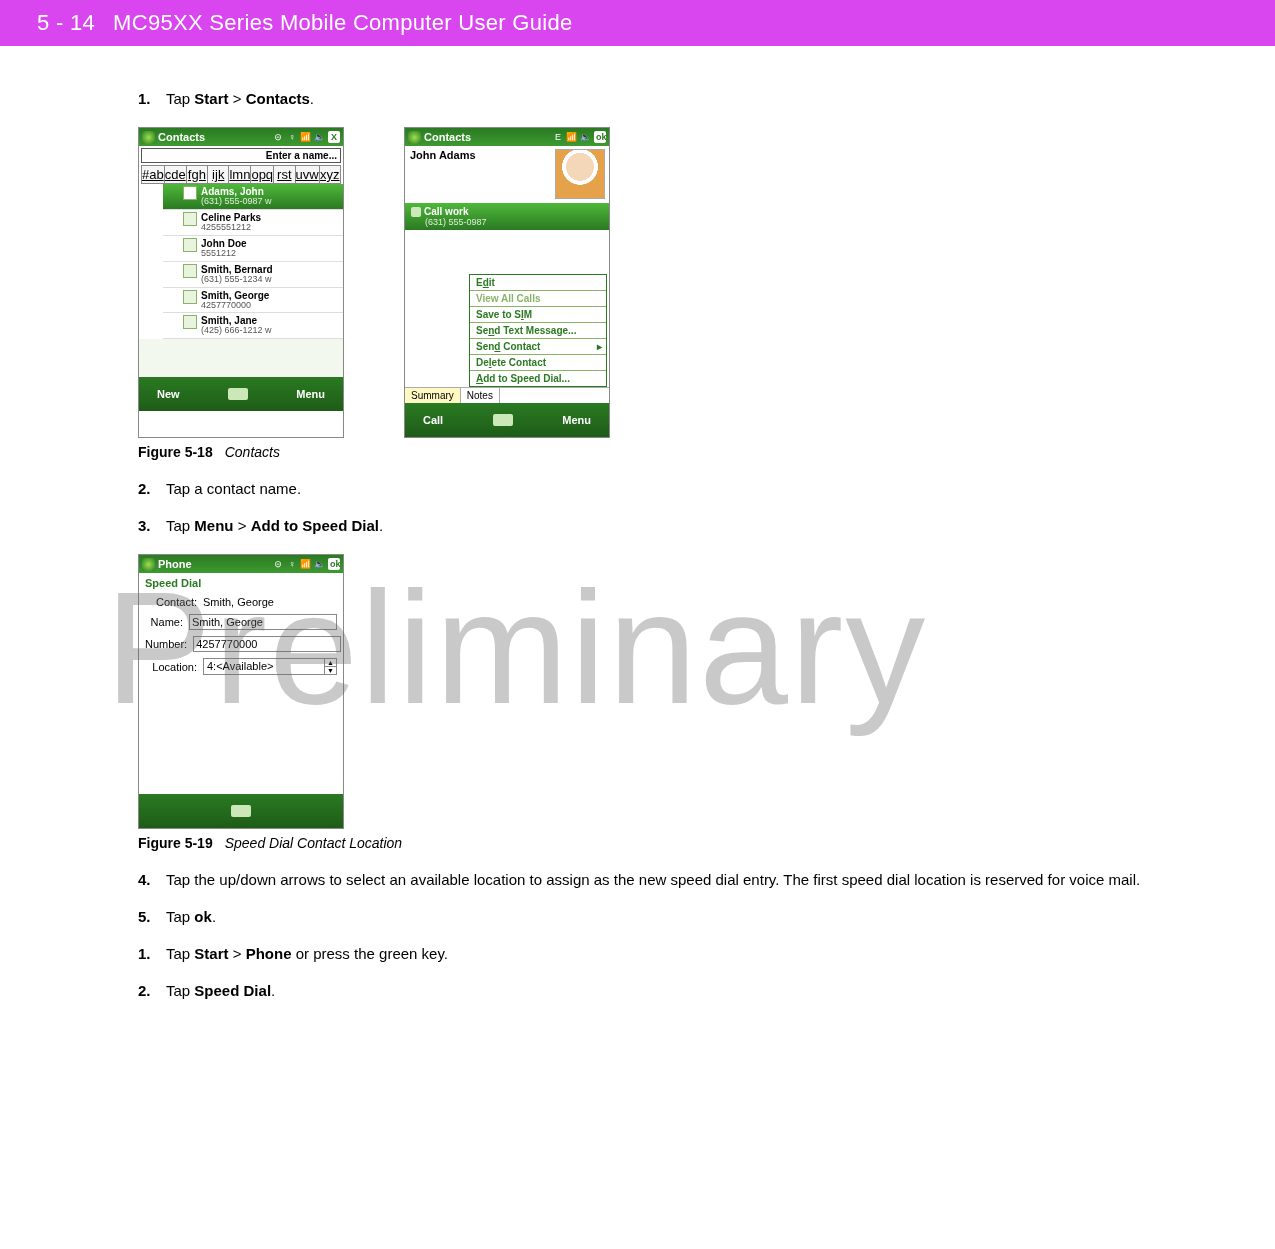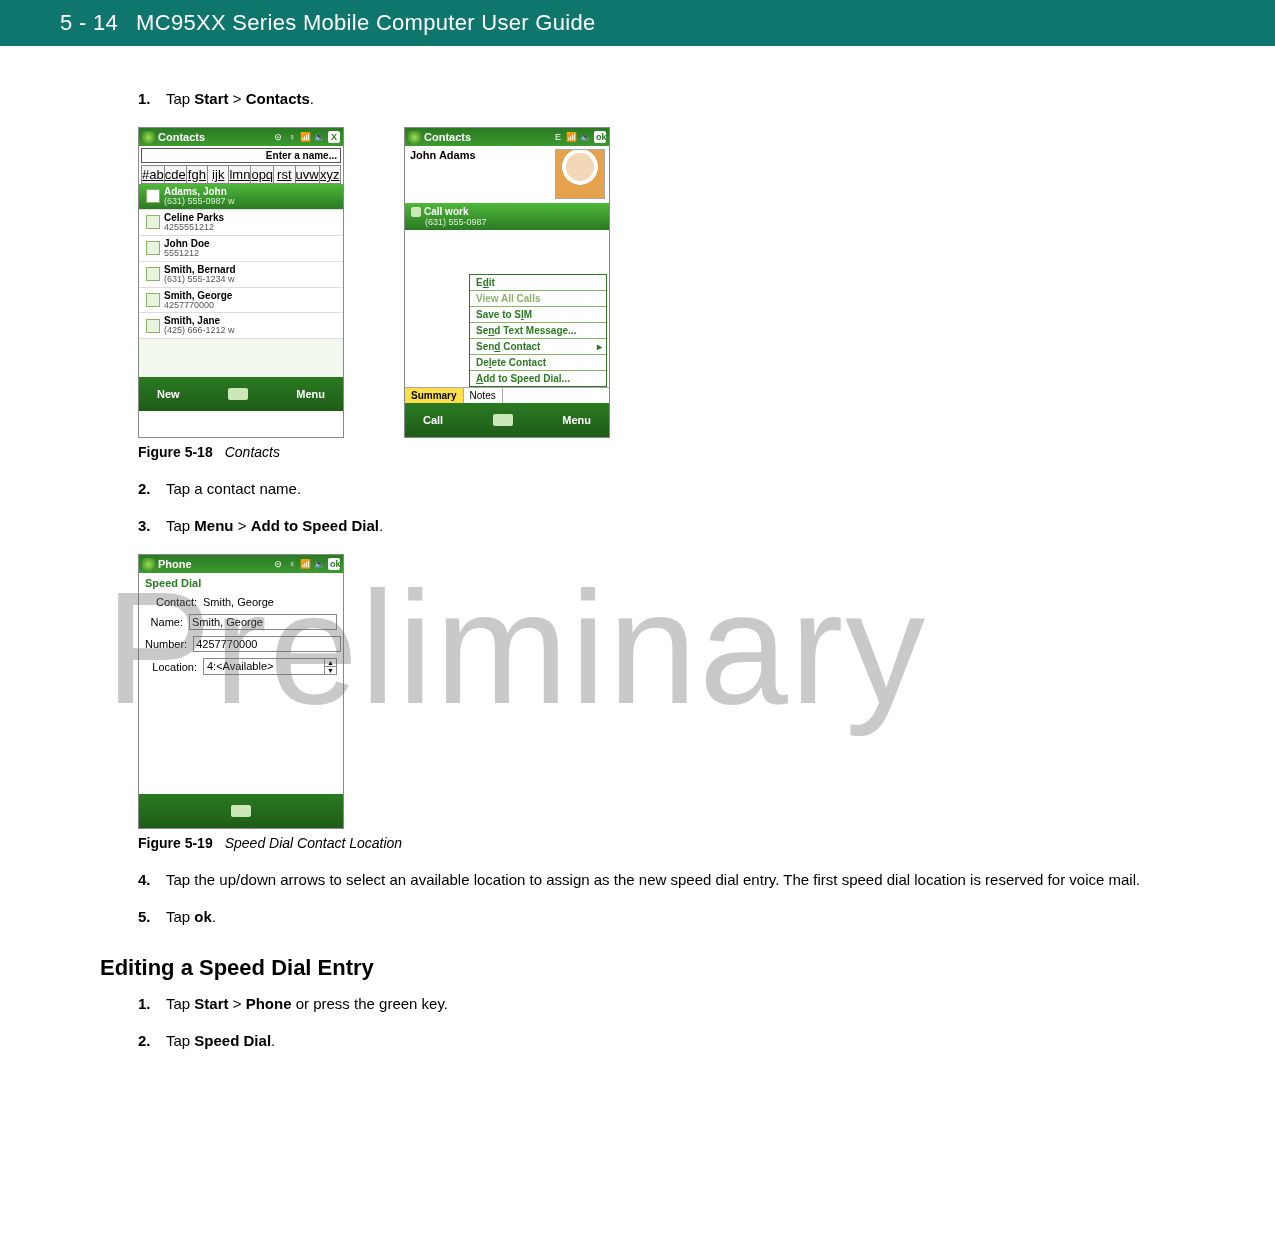--- a/index.html
+++ b/index.html
@@ -7,23 +7,23 @@
     margin: 0;
     font-family: Arial, Helvetica, sans-serif;
     font-size: 14px;
     color: #000;
     background: #fff;
     position: relative;
     width: 1275px;
     height: 1249px;
   }
   .page-header {
-    background: #0f766e;
+    background: #d946ef;
     color: #fff;
-    padding: 10px 20px 10px 60px;
+    padding: 10px 20px 10px 37px;
     font-family: "Arial Narrow", Arial, sans-serif;
     font-size: 22px;
     font-weight: 300;
     letter-spacing: 0.3px;
   }
   .page-header .pagenum { font-weight: 400; margin-right: 18px; }
   .content { padding: 44px 130px 0 138px; }
   ol.steps { list-style: none; margin: 0; padding: 0; }
   ol.steps > li { margin: 0 0 20px 0; padding-left: 28px; position: relative; font-size: 15px; }
   ol.steps > li .stepnum { position: absolute; left: 0; font-weight: bold; }
@@ -43,21 +43,21 @@
   .okbtn { background:#fff; color:#2a7a22; font-weight:bold; border-radius:2px; padding:0 2px; font-size:9px; }
   .xbtn { background:#fff; color:#2a7a22; font-weight:bold; border-radius:2px; padding:0 2px; font-size:9px; }
   .softbar { background: linear-gradient(#2a7a22,#1e5c17); color:#fff; display:flex; align-items:center; justify-content:space-between; height:34px; padding:0 18px; font-weight:bold; font-size:11px; }
   .softbar .kbd { width:20px; height:12px; background:#cde8b8; border-radius:2px; }
   
   .enterbar { border:1px solid #555; margin:2px; padding:1px 3px; font-weight:bold; font-size:10px; color:#000; background:#fff;text-align:right; }
   .alphatabs { display:flex; margin:0 2px; }
   .alphatabs span { flex:1; border:1px solid #888; border-right:none; font-size:13px; text-align:center; padding:1px 0; background:#f6f6f6;text-decoration:underline; }
   .alphatabs span:last-child{ border-right:1px solid #888; }
   .clist { }
-  .crow { display:flex; align-items:center; padding:2px 7px; border-bottom:1px solid #ddd; background:#fff; }
+  .crow { display:flex; align-items:flex-start; padding:2px 20px; border-bottom:1px solid #ddd; background:#fff;margin-left:24px; }
   .crow.sel { background:linear-gradient(#4fb83a,#2a7a22); color:#fff; }
   .crow .cicon { width:14px; height:14px; background:#e8f4de; border:1px solid #8ab367; margin-right:4px; flex-shrink:0; position:relative; }
   .crow.sel .cicon { background:#fff; }
   .crow .ctext { line-height:1.1; }
   .crow .cname { font-weight:bold; font-size:10px; }
   .crow .cphone { font-size:9px; color:#555; }
   .crow.sel .cphone { color:#dfeed7; }
   .clist-pad { height:38px; background:#f2f8ee; }
   
   .contactname { font-weight:bold; padding:3px 5px; font-size:11px; }
@@ -67,21 +67,21 @@
   .callwork .cwphone { font-size:9px; color:#dfeed7; padding-left:14px;}
   .midspace { height:44px; background:#fff; }
   .popupmenu { border:1px solid #2a7a22; background:#fff; margin:0 0 0 64px; width:138px; }
   .popupmenu .mi { padding:2px 6px; font-size:10px; font-weight:bold; color:#2a7a22; border-bottom:1px solid #8ab367; position:relative;}
   .popupmenu .mi.disabled { color:#8ab367; }
   .popupmenu .mi:last-child{ border-bottom:none; }
   .popupmenu .mi .arrow { position:absolute; right:4px; }
   .mi u { text-decoration: underline; }
   .tabsrow { display:flex; border-top:1px solid #aaa; }
   .tabsrow .tab { padding:2px 6px; font-size:10px; border-right:1px solid #aaa; background:#fff; }
-  .tabsrow .tab.active{ background:#fde047; font-weight:bold;}
+  .tabsrow .tab.active{ background:#fef9c3; font-weight:normal;}
   
   .sdheader { color:#2a7a22; font-weight:bold; padding:4px 6px; font-size:11px; }
   .formrow { display:flex; align-items:center; padding:3px 6px; font-size:11px; }
   .formrow label { width:52px; text-align:right; margin-right:6px; color:#000; }
   .formrow .ro { }
   .formrow input { flex:1; border:1px solid #888; font-size:11px; padding:1px 2px; font-family:inherit; }
   .formrow .spin { display:flex; border:1px solid #888; flex:1;gap:46px; }
   .formrow .spin .val { flex:1; padding:1px 3px; font-size:11px; }
   .formrow .spin .btns { display:flex; flex-direction:column; border-left:1px solid #888; }
   .formrow .spin .btns span { font-size:7px; line-height:7px; padding:0 2px; border-bottom:1px solid #888;}
@@ -308,21 +308,20 @@
     <li>
       <span class="stepnum">4.</span>
       <span>Tap the up/down arrows to select an available location to assign as the new speed dial entry. The first speed dial location is reserved for voice mail.</span>
     </li>
     <li>
       <span class="stepnum">5.</span>
       <span>Tap </span><b>ok</b><span>.</span>
     </li>
   </ol>
 
-  <h2 class="section">Editing a Speed Dial Entry</h2>
 
   <ol class="steps">
     <li>
       <span class="stepnum">1.</span>
       <span>Tap </span><b>Start</b><span> &gt; </span><b>Phone</b><span> or press the green key.</span>
     </li>
     <li>
       <span class="stepnum">2.</span>
       <span>Tap </span><b>Speed Dial</b><span>.</span>
     </li>

